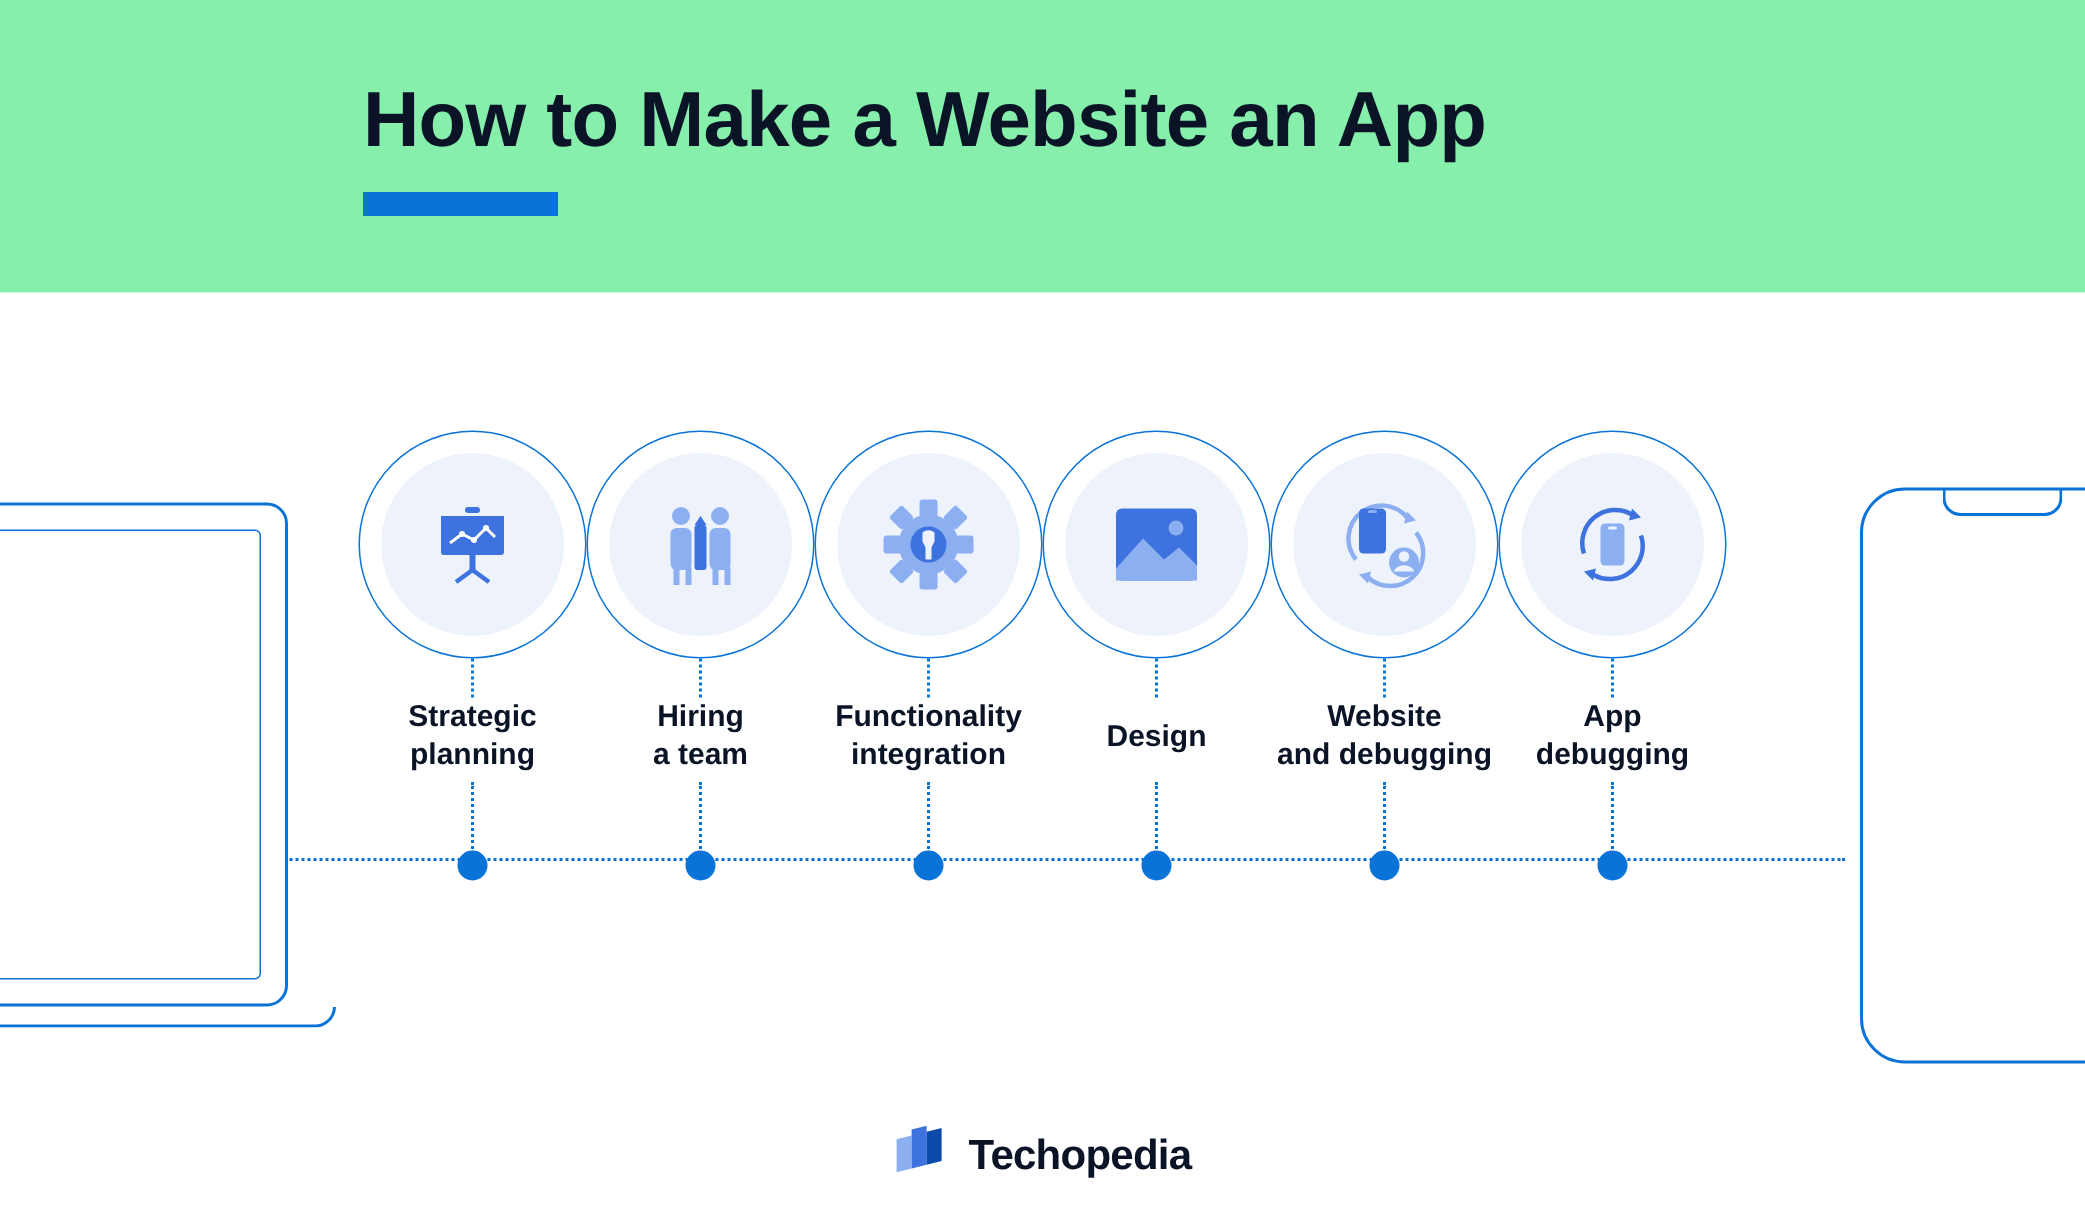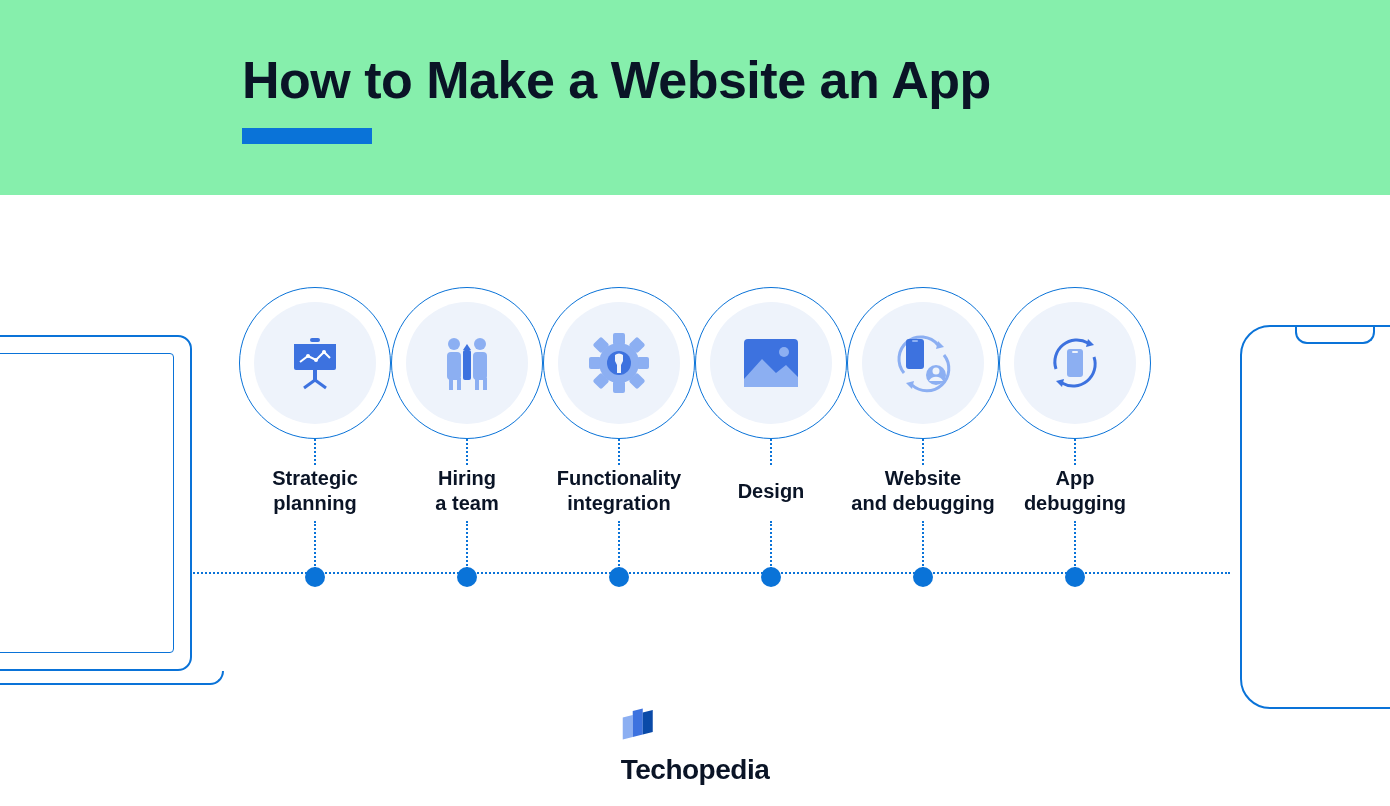--- a/index.html
+++ b/index.html
@@ -155,23 +155,22 @@
     border-top: 2px dotted #0a73d8;
     z-index: 1;
   }
   
   .brand {
     position: absolute;
     bottom: 20px;
     left: 50%;
     transform: translateX(-50%);
     display: flex;
-    align-items: flex-start;
+    align-items: flex-end;
     gap: 10px;
-    flex-direction: column;
   }
   .brand-text {
     font-size: 28px;
     font-weight: 800;
     color: #0a1426;
     letter-spacing: -0.5px;
   }
   .icon svg { display: block; }
 </style>
 </head>

